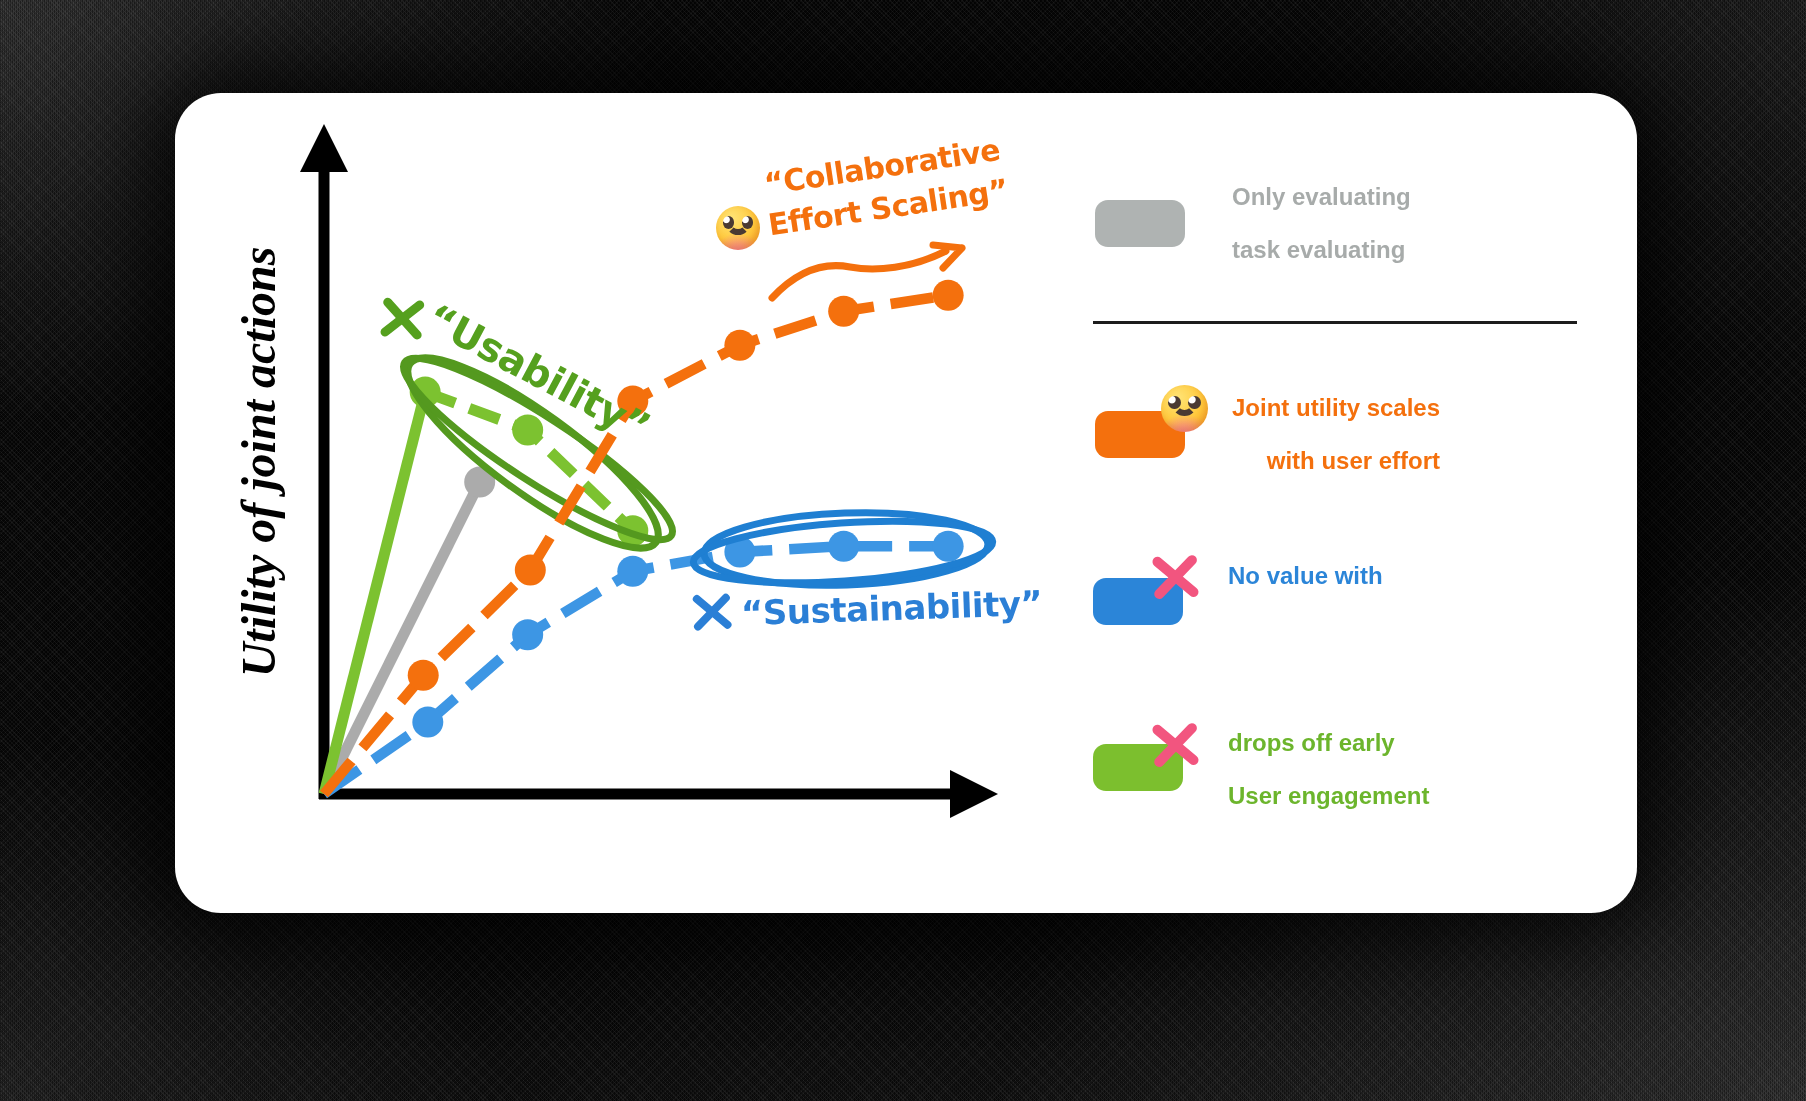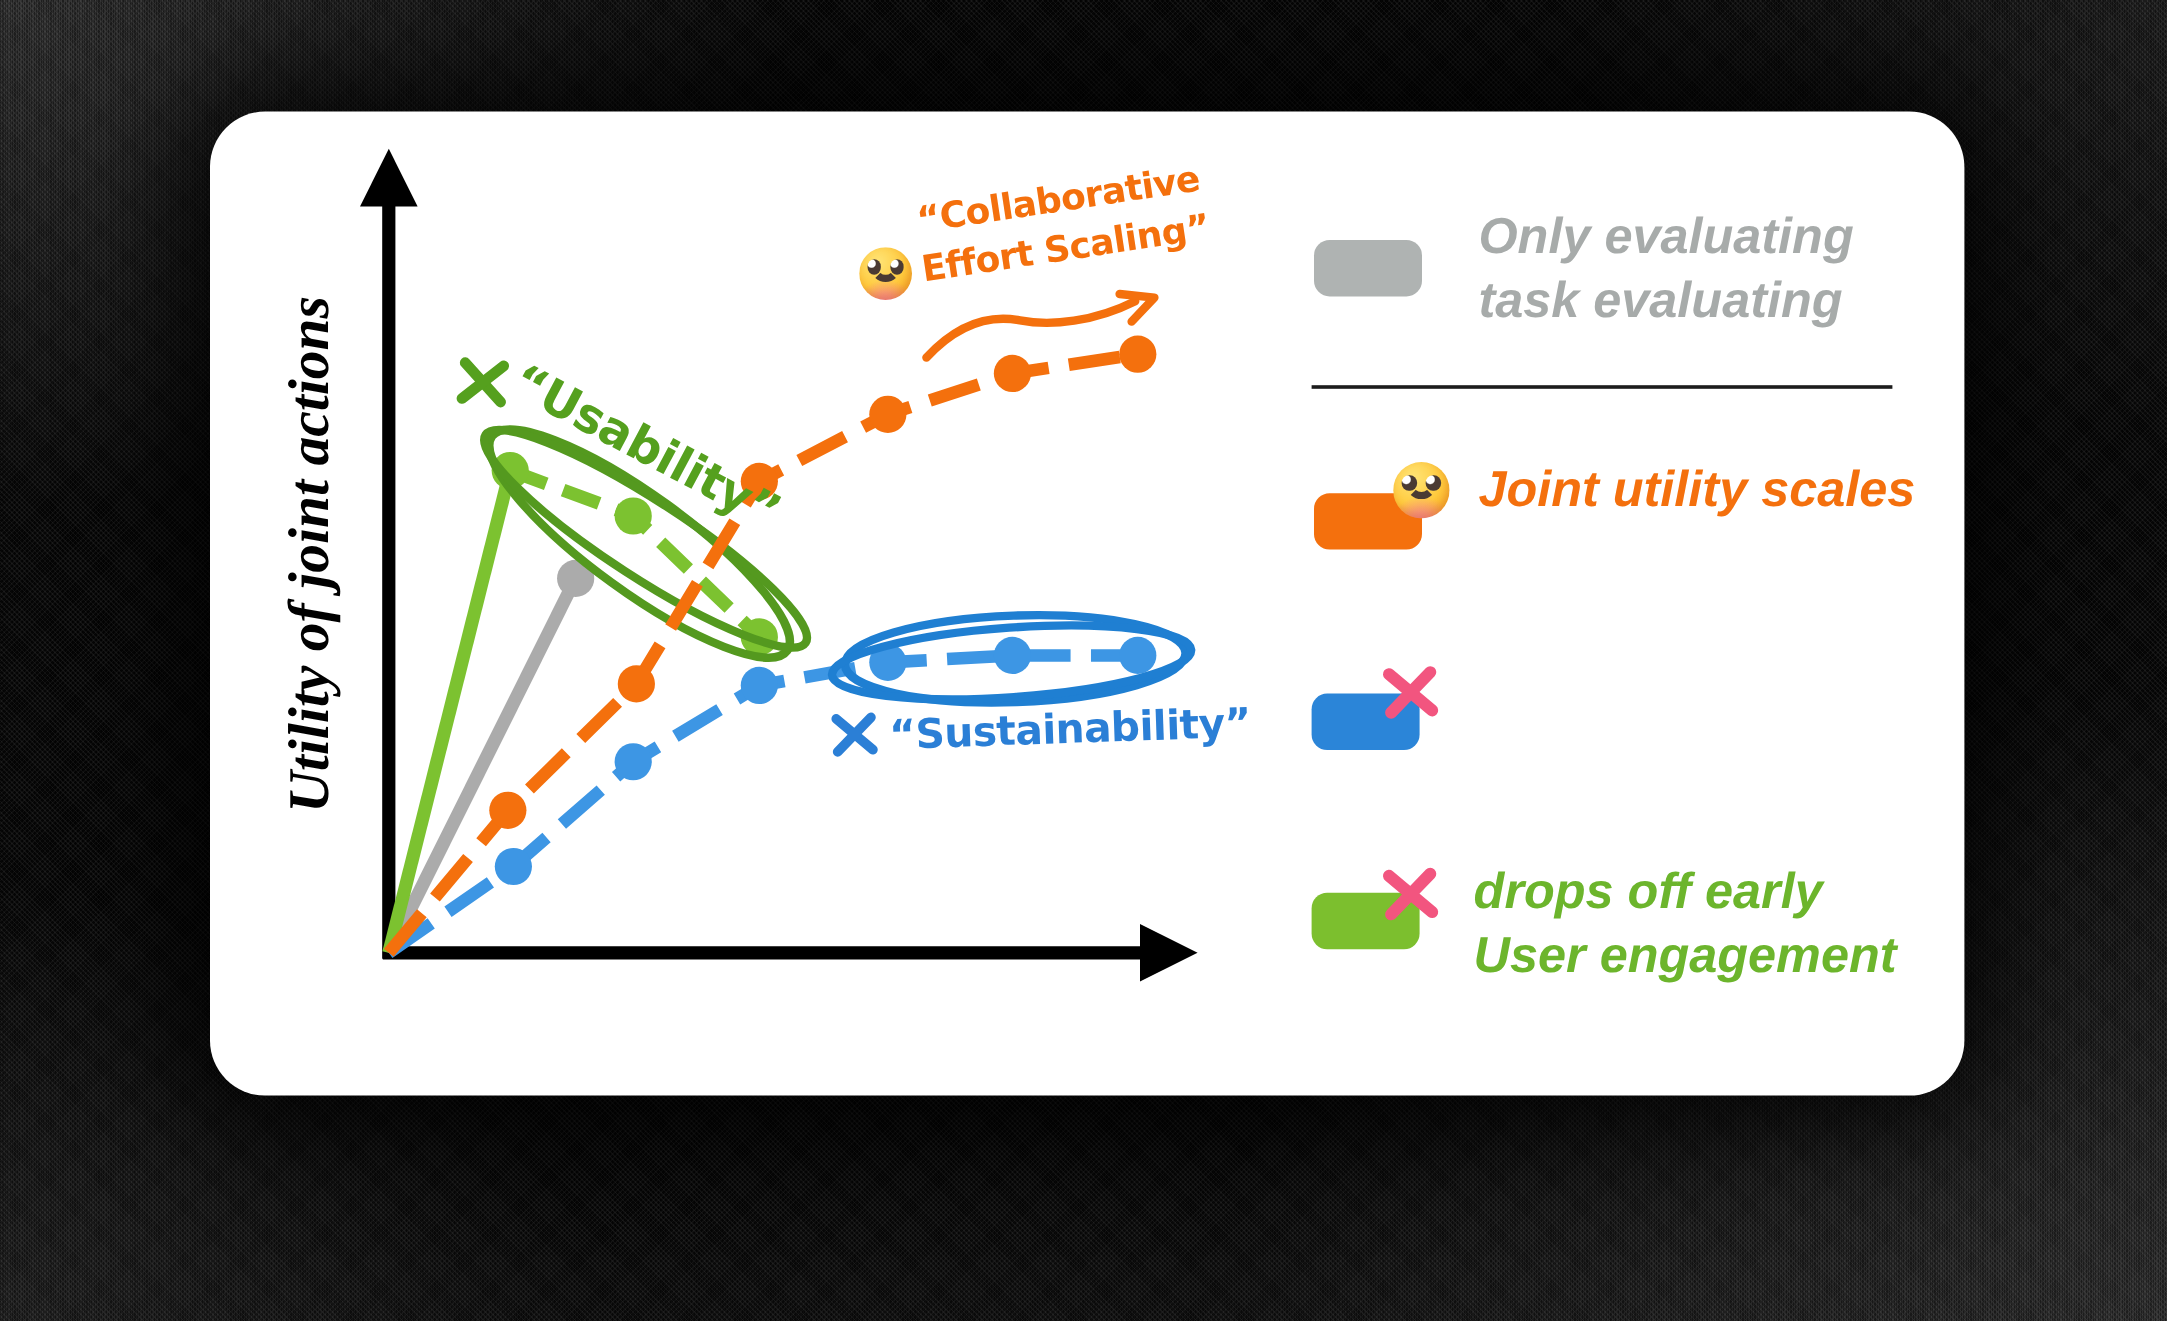--- a/index.html
+++ b/index.html
@@ -57,21 +57,21 @@
   .emoji .eye.l{left:15%;} .emoji .eye.r{right:15%;}
   .emoji .mouth{position:absolute;left:23%;top:14%;width:54%;height:52%;border-radius:50%;
       border:6px solid transparent;border-bottom-color:#4a3a33;}
   .emoji-chart{left:716px;top:206px;width:44px;height:44px;}
   .emoji-legend{left:1161px;top:385px;width:47px;height:47px;}
 
   
   .swatch{position:absolute;width:90px;height:47px;border-radius:13px;}
   .sw-0{left:1095px;top:200px;} .sw-1{left:1095px;top:411px;}
   .sw-2{left:1093px;top:578px;} .sw-3{left:1093px;top:744px;}
-  .legend-text{position:absolute;font-style:italic;font-weight:bold;font-size:42px;line-height:53px;white-space:nowrap;}
+  .legend-text{position:absolute;font-weight:bold;font-size:24px;line-height:53px;white-space:nowrap;}
   .lt-0{left:1232px;top:170px;} .lt-1{left:1232px;top:381px;text-align:right;}
   .lt-2{left:1228px;top:549px;} .lt-3{left:1228px;top:716px;}
   .legend-divider{position:absolute;left:1093px;top:321px;width:484px;height:3px;background:#1c1c1c;}
 </style>
 </head>
 <body>
 
 <div class="stage">
   <div class="bg"></div>
   <div class="grain"></div>
@@ -149,25 +149,27 @@
     <div class="legend-divider"></div>
 
     <span class="swatch sw-1" style="background: rgb(244, 112, 13);"></span>
     <div class="emoji emoji-legend">
       <span class="eye l"></span>
       <span class="eye r"></span>
       <span class="mouth"></span>
     </div>
     <div class="legend-text lt-1" style="color: rgb(244, 112, 13);">
       <div>Joint utility scales</div>
+      <div>with user effort</div>
     </div>
 
     <span class="swatch sw-2" style="background: rgb(43, 133, 216);"></span>
     <span class="xmark xm-legend-blue" style="--xc: #F2557F;"></span>
     <div class="legend-text lt-2" style="color: rgb(43, 133, 216);">
+      <div>No value with</div>
     </div>
 
     <span class="swatch sw-3" style="background: rgb(124, 191, 46);"></span>
     <span class="xmark xm-legend-green" style="--xc: #F2557F;"></span>
     <div class="legend-text lt-3" style="color: rgb(108, 181, 44);">
       <div>drops off early</div>
       <div>User engagement</div>
     </div>
   </div>
 </div>

